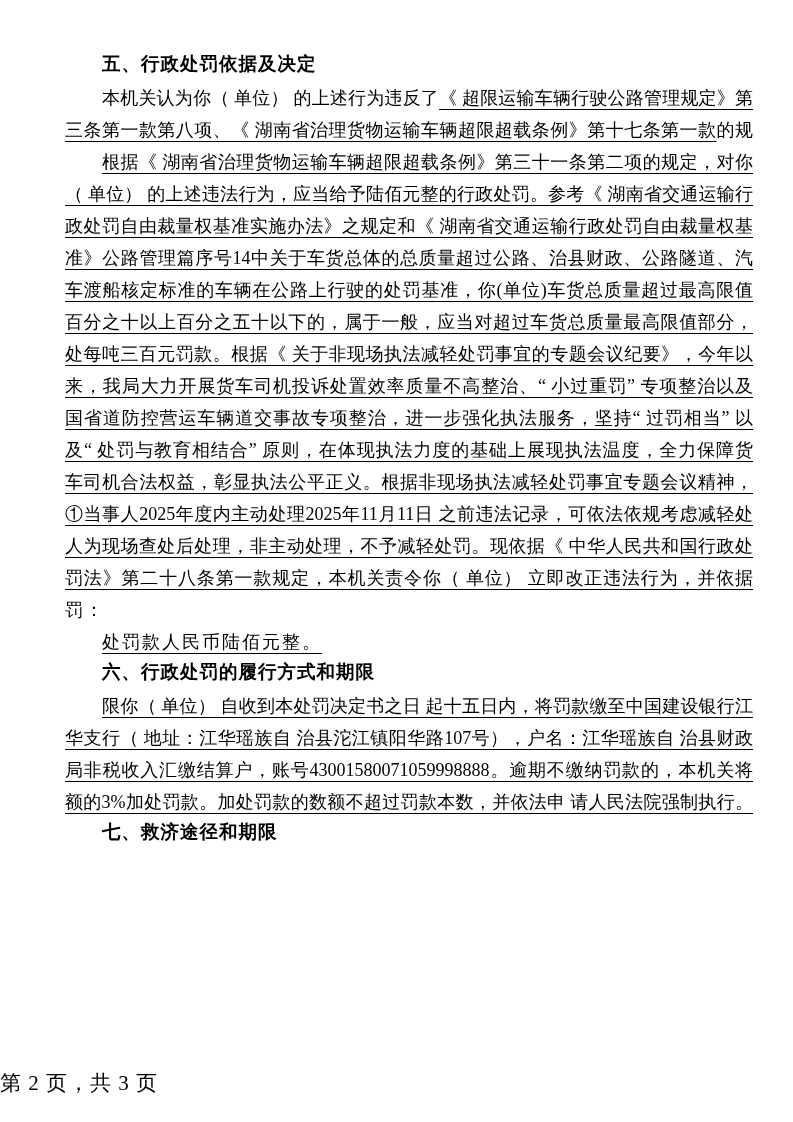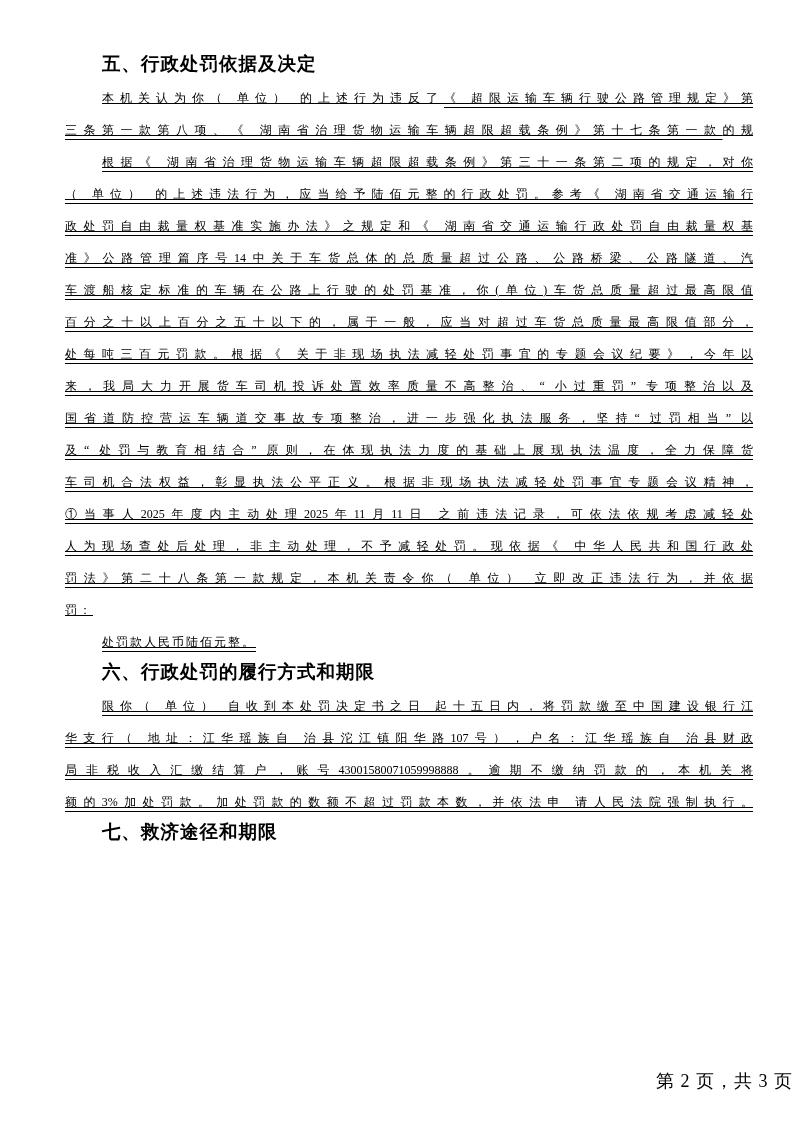--- a/index.html
+++ b/index.html
@@ -13,23 +13,22 @@
     font-family: "Liberation Serif", "DejaVu Serif", serif;
   }
   .doc {
     position: absolute;
     left: 65px; top: 50px;
     width: 688px;
   }
   .tl {
     height: 32px;
     line-height: 32px;
-    font-size: 12px;
+    font-size: 18px;
     white-space: nowrap;
-    text-decoration: underline;
   }
   .tl:not(.fill) { letter-spacing: 2px; }
   .fill {
     text-align: justify;
     text-align-last: justify;
     text-justify: inter-character;
   }
   .ind { text-indent: 37px; }
   .heading {
     height: 32px;
@@ -44,36 +43,36 @@
   .u {
     text-decoration: underline;
     text-underline-offset: 5px;
     text-decoration-thickness: 1px;
     text-align: right;
   }
   .footer {
     position: absolute;
     top: 1069px;
     left: 0; width: 793px;
-    text-align: right;
-    font-size: 18px;
+    text-align: left;
+    font-size: 21px;
     letter-spacing: 1px;
   }
 </style>
 </head>
 <body>
 
 <main class="doc">
     <div class="heading">五、行政处罚依据及决定</div>
     <div class="tl fill ind"><span>本机关认为你（ 单位） 的上述行为违反了</span><span class="u">《 超限运输车辆行驶公路管理规定》第</span></div>
     <div class="tl fill"><span class="u">三条第一款第八项、《 湖南省治理货物运输车辆超限超载条例》第十七条第一款</span><span>的规</span></div>
     <div class="tl fill ind"><span class="u">根据《 湖南省治理货物运输车辆超限超载条例》第三十一条第二项的规定，对你</span></div>
     <div class="tl fill"><span class="u">（ 单位） 的上述违法行为，应当给予陆佰元整的行政处罚。参考《 湖南省交通运输行</span></div>
     <div class="tl fill"><span class="u">政处罚自由裁量权基准实施办法》之规定和《 湖南省交通运输行政处罚自由裁量权基</span></div>
-    <div class="tl fill"><span class="u">准》公路管理篇序号14中关于车货总体的总质量超过公路、公路桥梁、公路隧道、汽</span></div>
+    <div class="tl fill"><span class="u">准》公路管理篇序号14中关于车货总体的总质量超过公路、治县财政、公路隧道、汽</span></div>
     <div class="tl fill"><span class="u">车渡船核定标准的车辆在公路上行驶的处罚基准，你(单位)车货总质量超过最高限值</span></div>
     <div class="tl fill"><span class="u">百分之十以上百分之五十以下的，属于一般，应当对超过车货总质量最高限值部分，</span></div>
     <div class="tl fill"><span class="u">处每吨三百元罚款。根据《 关于非现场执法减轻处罚事宜的专题会议纪要》，今年以</span></div>
     <div class="tl fill"><span class="u">来，我局大力开展货车司机投诉处置效率质量不高整治、“ 小过重罚” 专项整治以及</span></div>
     <div class="tl fill"><span class="u">国省道防控营运车辆道交事故专项整治，进一步强化执法服务，坚持“ 过罚相当” 以</span></div>
     <div class="tl fill"><span class="u">及“ 处罚与教育相结合” 原则，在体现执法力度的基础上展现执法温度，全力保障货</span></div>
     <div class="tl fill"><span class="u">车司机合法权益，彰显执法公平正义。根据非现场执法减轻处罚事宜专题会议精神，</span></div>
     <div class="tl fill"><span class="u">①当事人2025年度内主动处理2025年11月11日 之前违法记录，可依法依规考虑减轻处</span></div>
     <div class="tl fill"><span class="u">人为现场查处后处理，非主动处理，不予减轻处罚。现依据《 中华人民共和国行政处</span></div>
     <div class="tl fill"><span class="u">罚法》第二十八条第一款规定，本机关责令你（ 单位） 立即改正违法行为，并依据</span></div>

